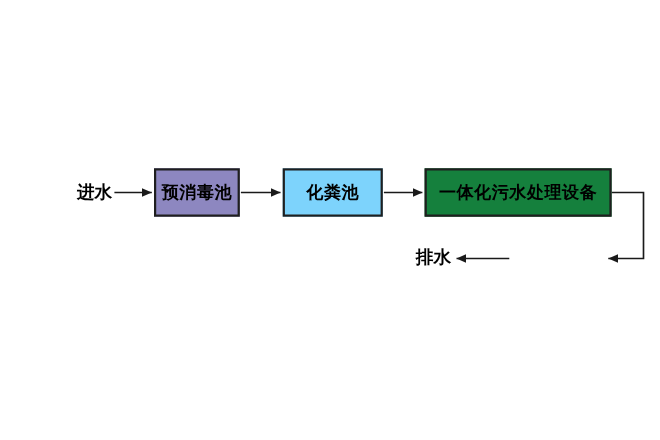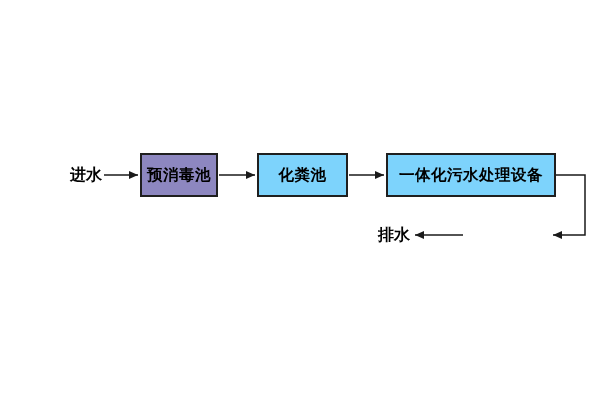--- a/index.html
+++ b/index.html
@@ -20,21 +20,21 @@
     box-sizing: border-box;
     border: 2px solid #1f1f1f;
     font-weight: bold;
     font-size: 15.5px;
     color: #000000;
     white-space: nowrap;
     letter-spacing: 0.5px;
   }
   .node-pre        { left: 107px; top: 153px; width: 78px;  height: 44px; background: #8D87C0; }
   .node-septic     { left: 224px; top: 153px; width: 91px;  height: 44px; background: #7dd3fc; }
-  .node-integrated { left: 353px; top: 153px; width: 170px; height: 44px; background: #7dd3fc; }
+  .node-integrated { left: 353px; top: 153px; width: 170px; height: 44px; background: #15803d; }
   .node-disinfect  { left: 430px; top: 213px; width: 88px;  height: 44px; background: #BC93C7; }
   .flow-label {
     position: absolute;
     font-weight: bold;
     font-size: 16px;
     color: #000000;
     white-space: nowrap;
     line-height: 16px;
   }
   .label-inlet  { left: 37px;  top: 167px; }

